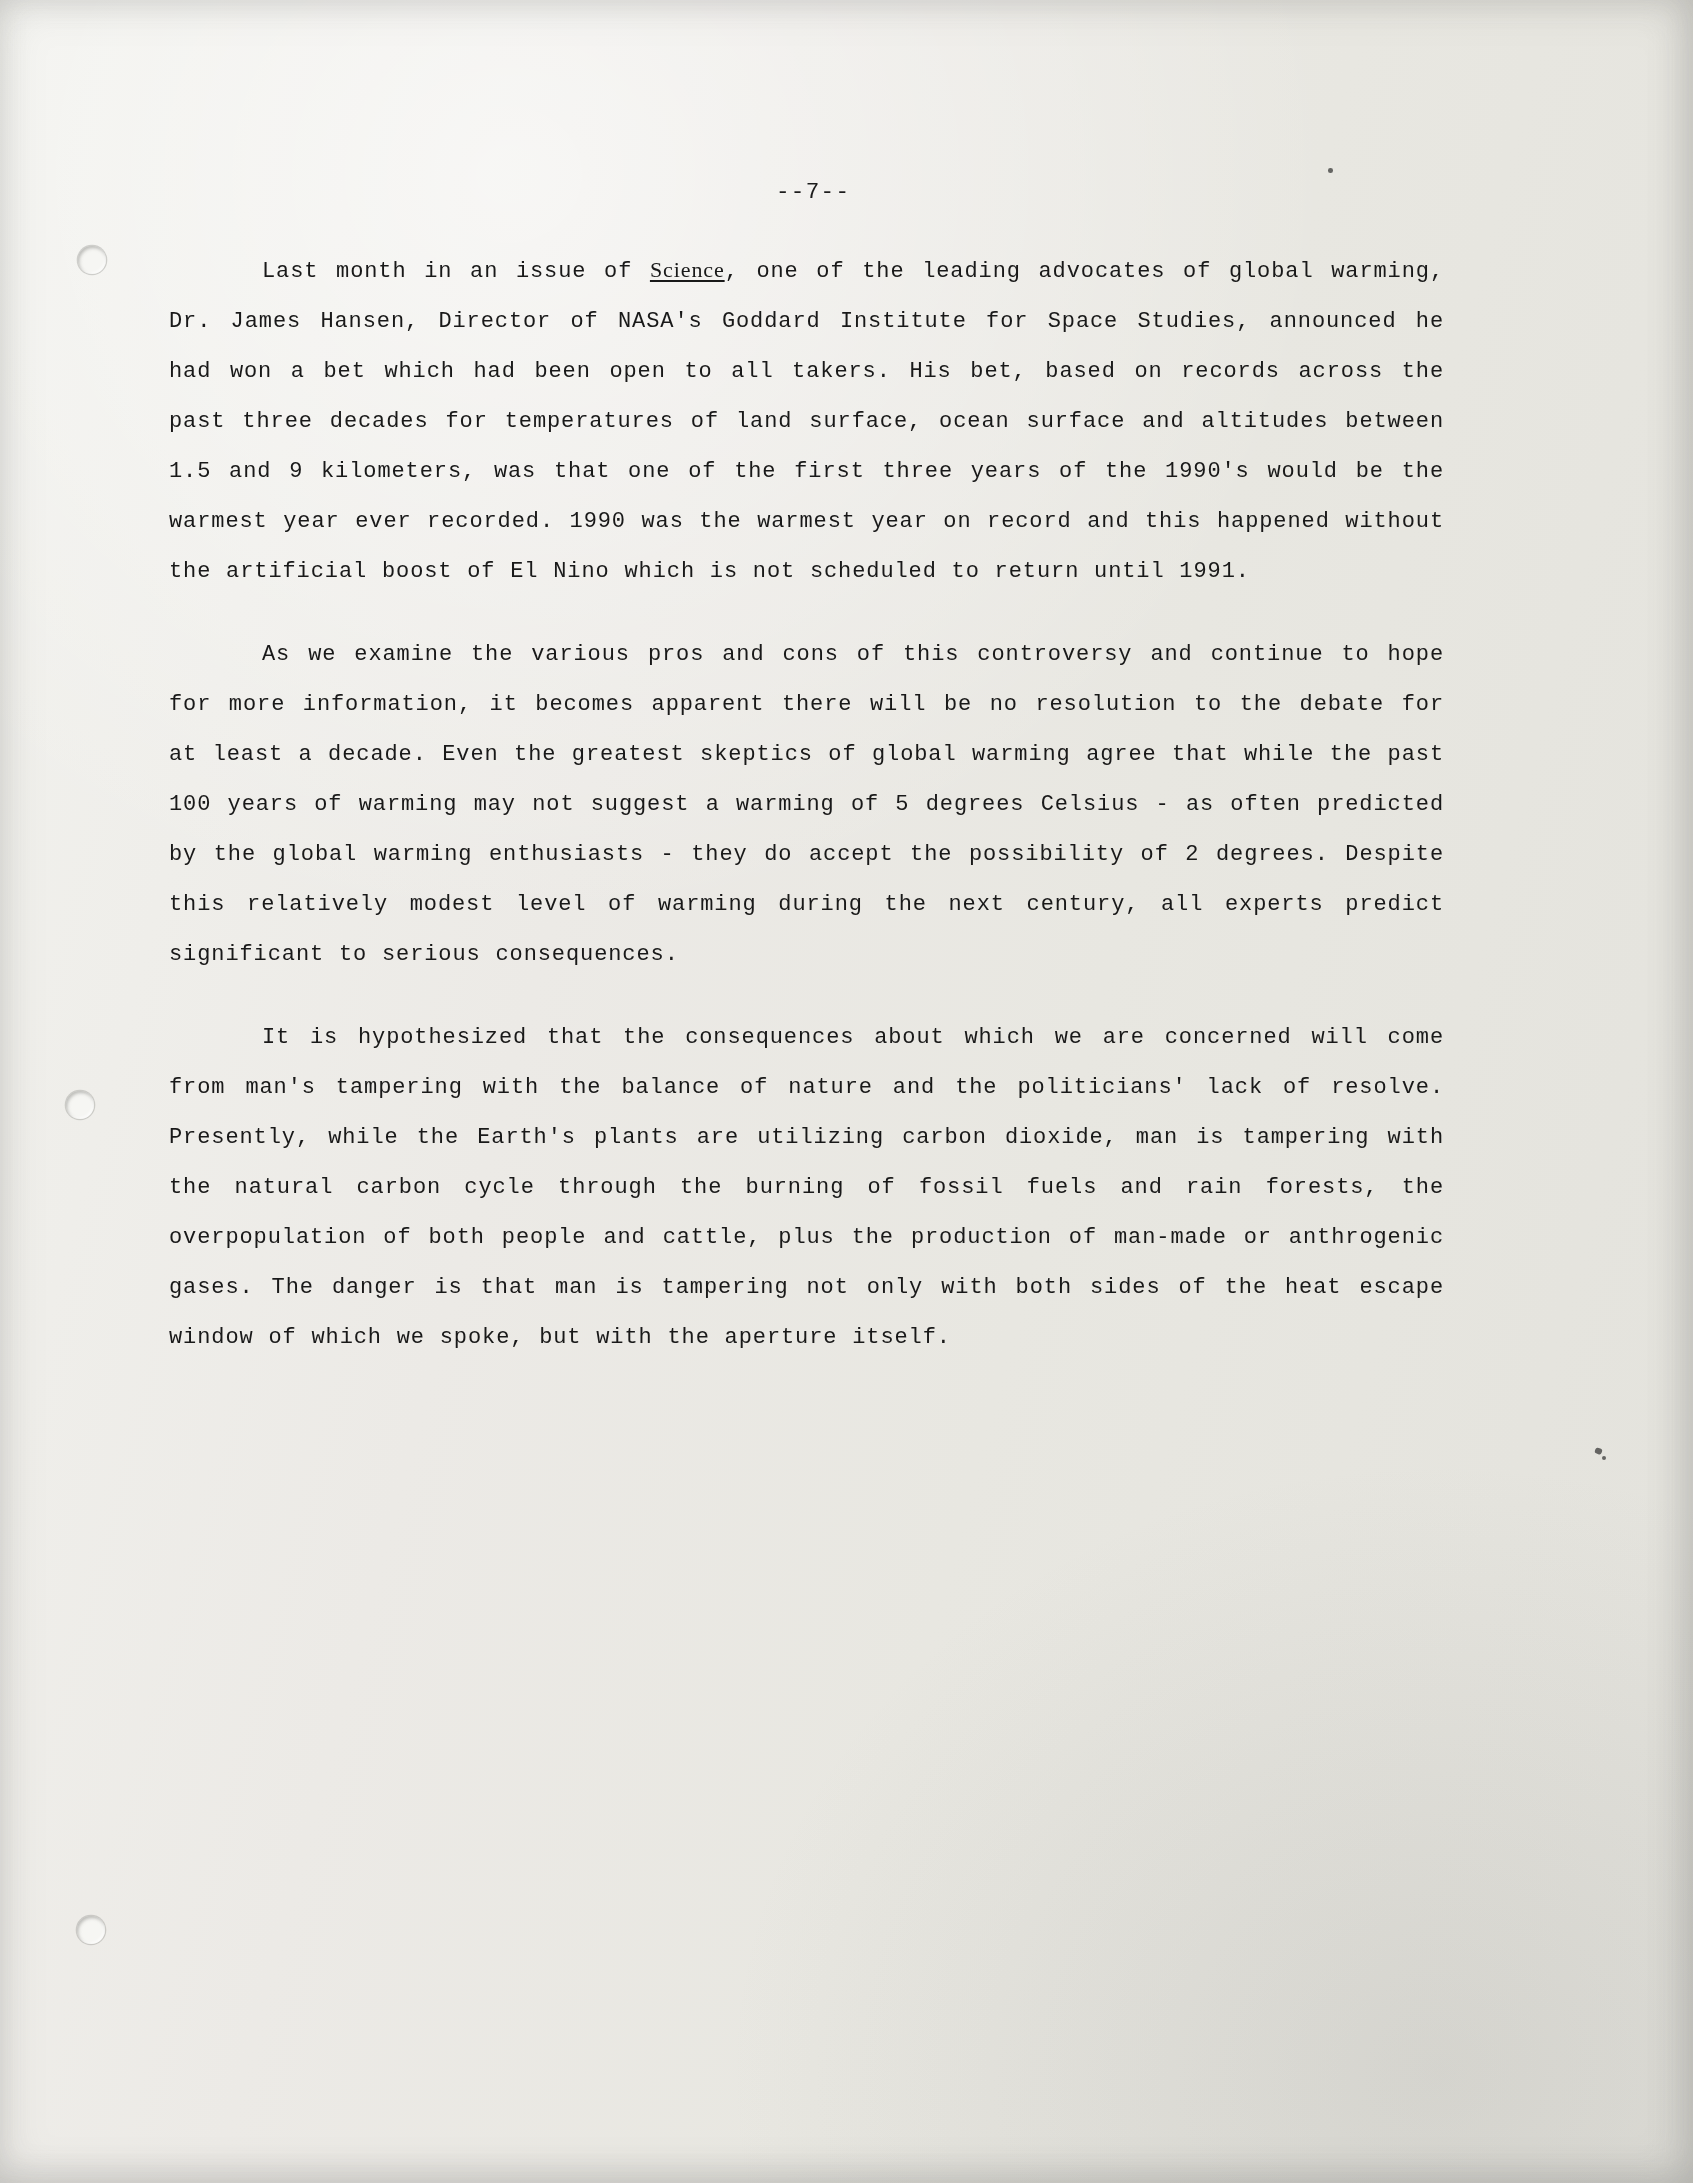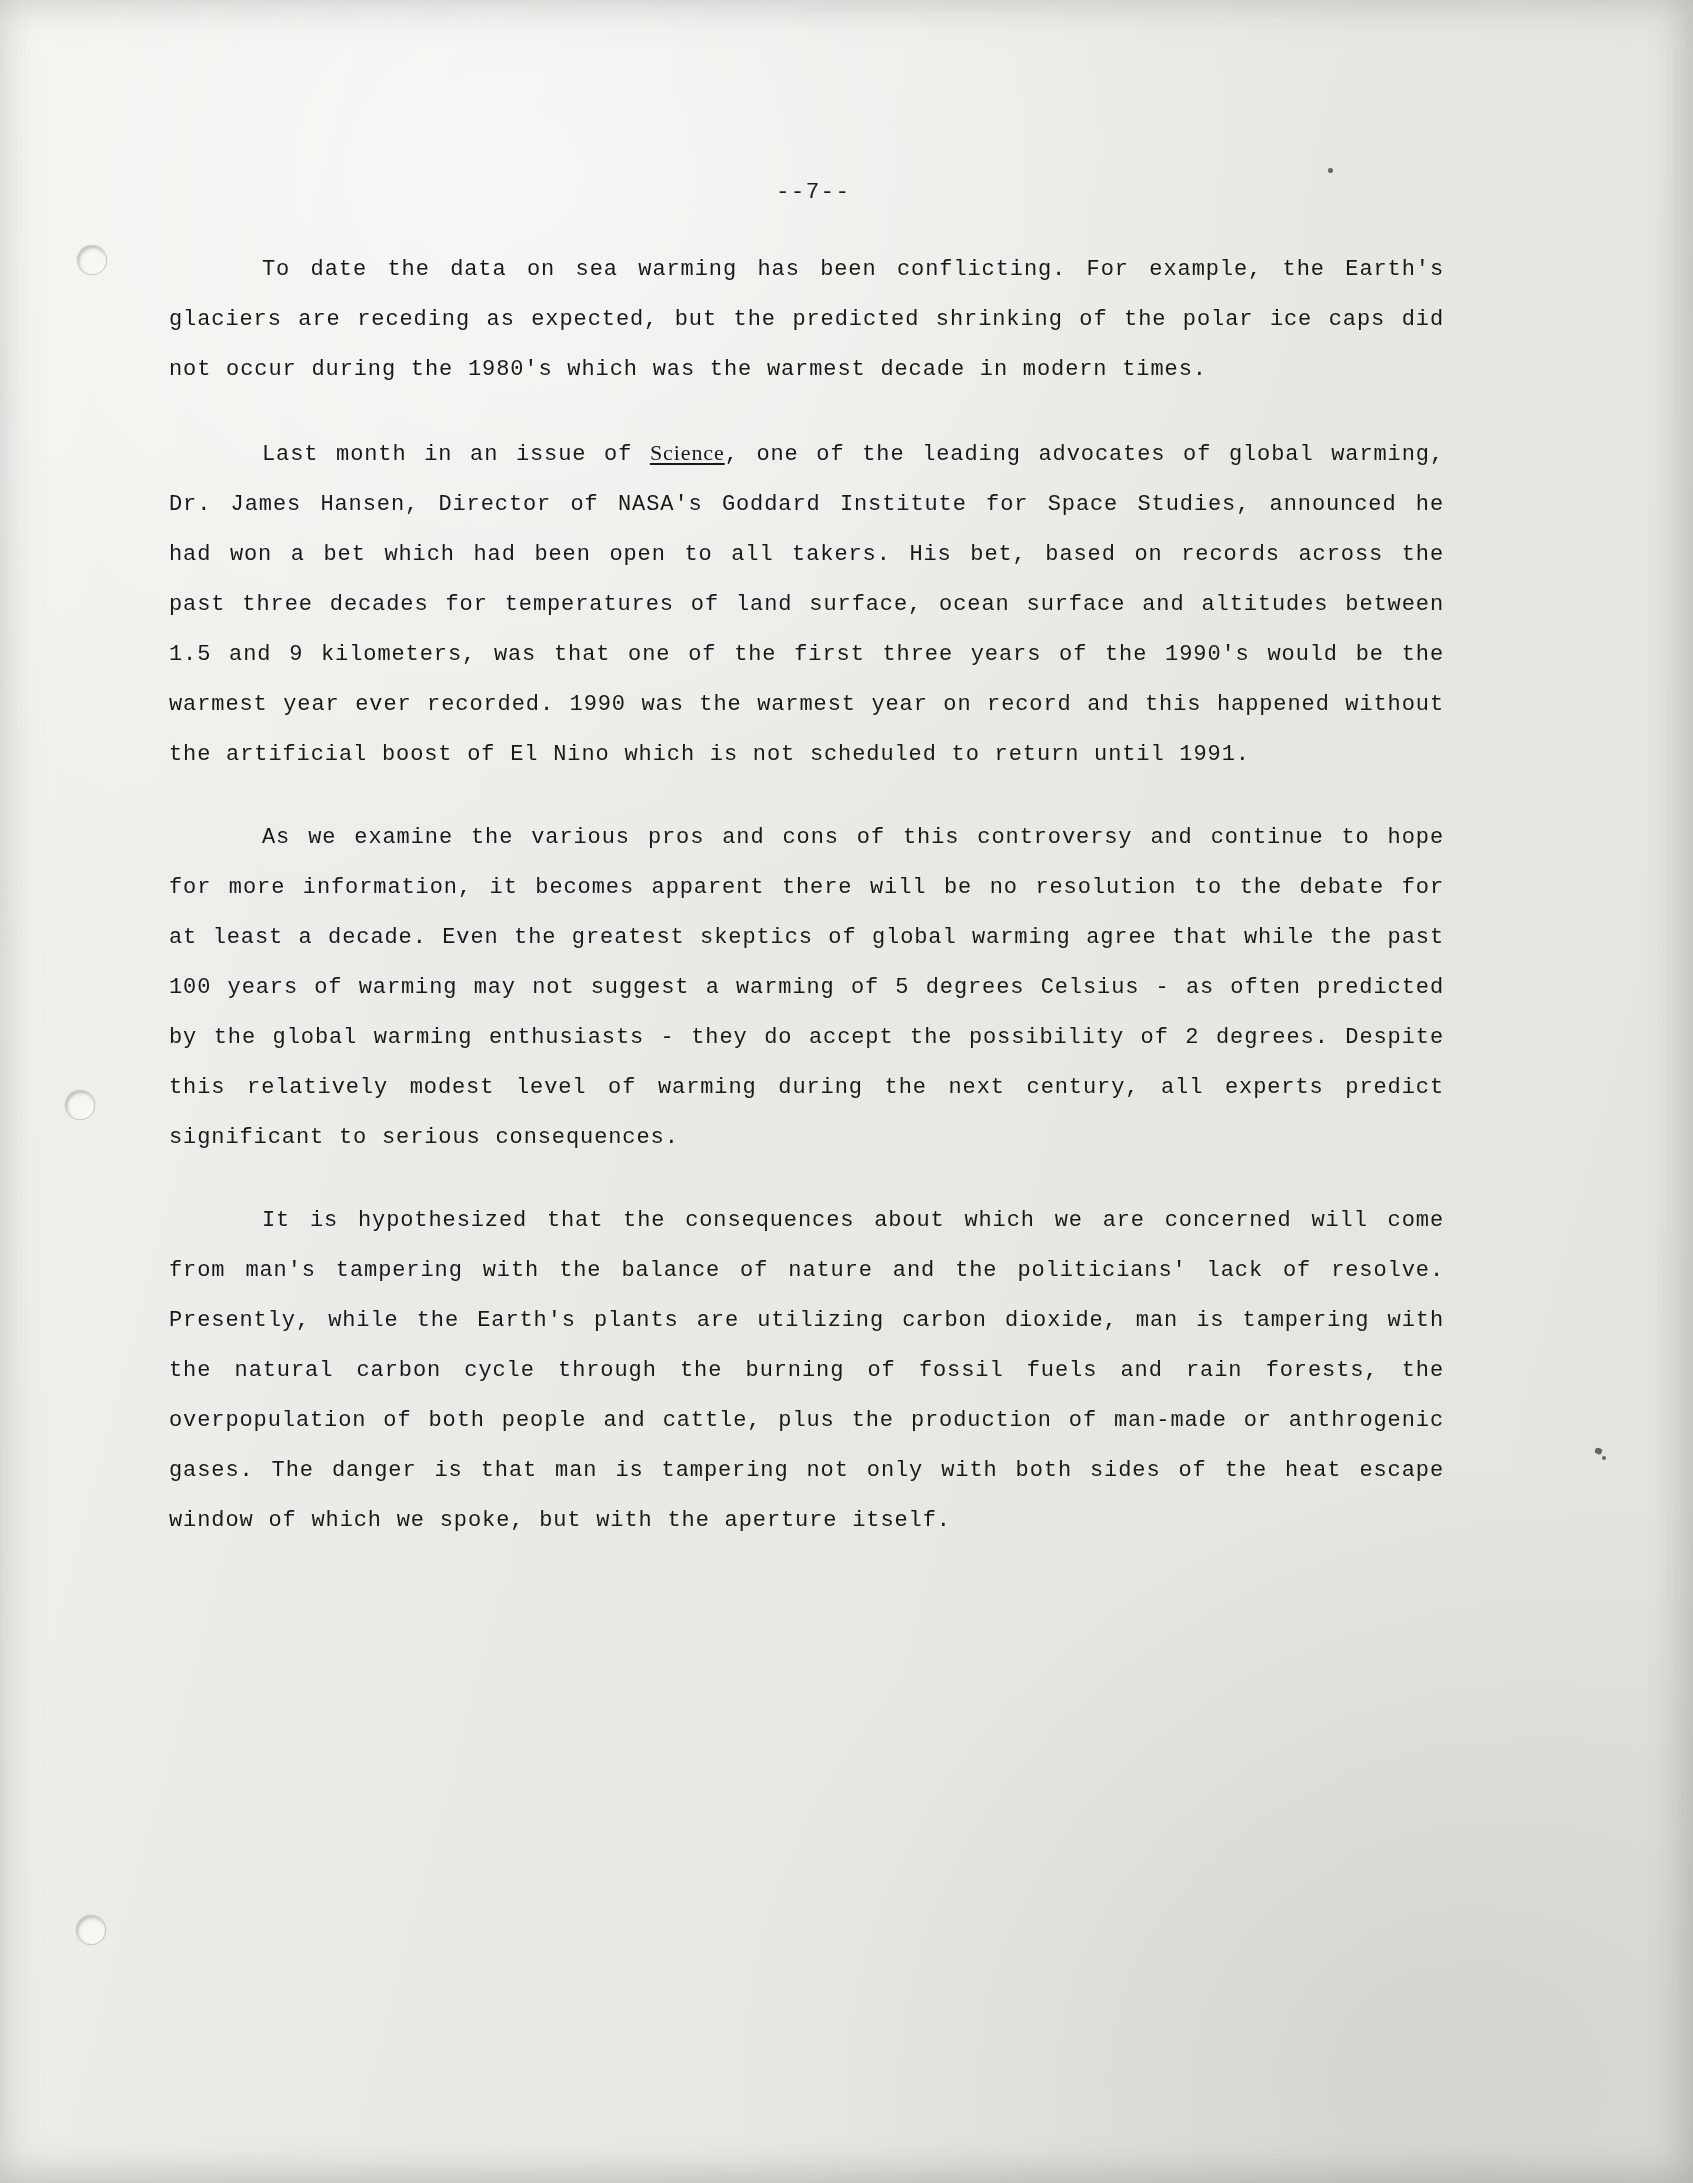--- a/index.html
+++ b/index.html
@@ -98,21 +98,20 @@
   <div class="hole h2"></div>
   <div class="hole h3"></div>
 
   <div class="speck s1"></div>
   <div class="speck s2"></div>
   <div class="speck s3"></div>
 
   <div class="content">
     <div class="page-number">--7--</div>
 
-    <p class="para">To date the data on sea warming has been conflicting.  For example, the Earth's glaciers are receding as expected, but the predicted shrinking of the polar ice caps did not occur during the 1980's which was the warmest decade in modern times.</p>
 
     <p class="para"><span>Last month in an issue of </span><u class="journal">Science</u><span>, one of the leading advocates of global warming, Dr. James Hansen, Director of NASA's Goddard Institute for Space Studies, announced he had won a bet which had been open to all takers.  His bet, based on records across the past three decades for temperatures of land surface, ocean surface and altitudes between 1.5 and 9 kilometers, was that one of the first three years of the 1990's would be the warmest year ever recorded.  1990 was the warmest year on record and this happened without the artificial boost of El Nino which is not scheduled to return until 1991.</span></p>
 
     <p class="para">As we examine the various pros and cons of this controversy and continue to hope for more information, it becomes apparent there will be no resolution to the debate for at least a decade.  Even the greatest skeptics of global warming agree that while the past 100 years of warming may not suggest a warming of 5 degrees Celsius - as often predicted by the global warming enthusiasts - they do accept the possibility of 2 degrees.  Despite this relatively modest level of warming during the next century, all experts predict significant to serious consequences.</p>
 
     <p class="para">It is hypothesized that the consequences about which we are concerned will come from man's tampering with the balance of nature and the politicians' lack of resolve.  Presently, while the Earth's plants are utilizing carbon dioxide, man is tampering with the natural carbon cycle through the burning of fossil fuels and rain forests, the overpopulation of both people and cattle, plus the production of man-made or anthrogenic gases.  The danger is that man is tampering not only with both sides of the heat escape window of which we spoke, but with the aperture itself.</p>
   </div>
 
   <div class="edge-shadow"></div>
 </div>

